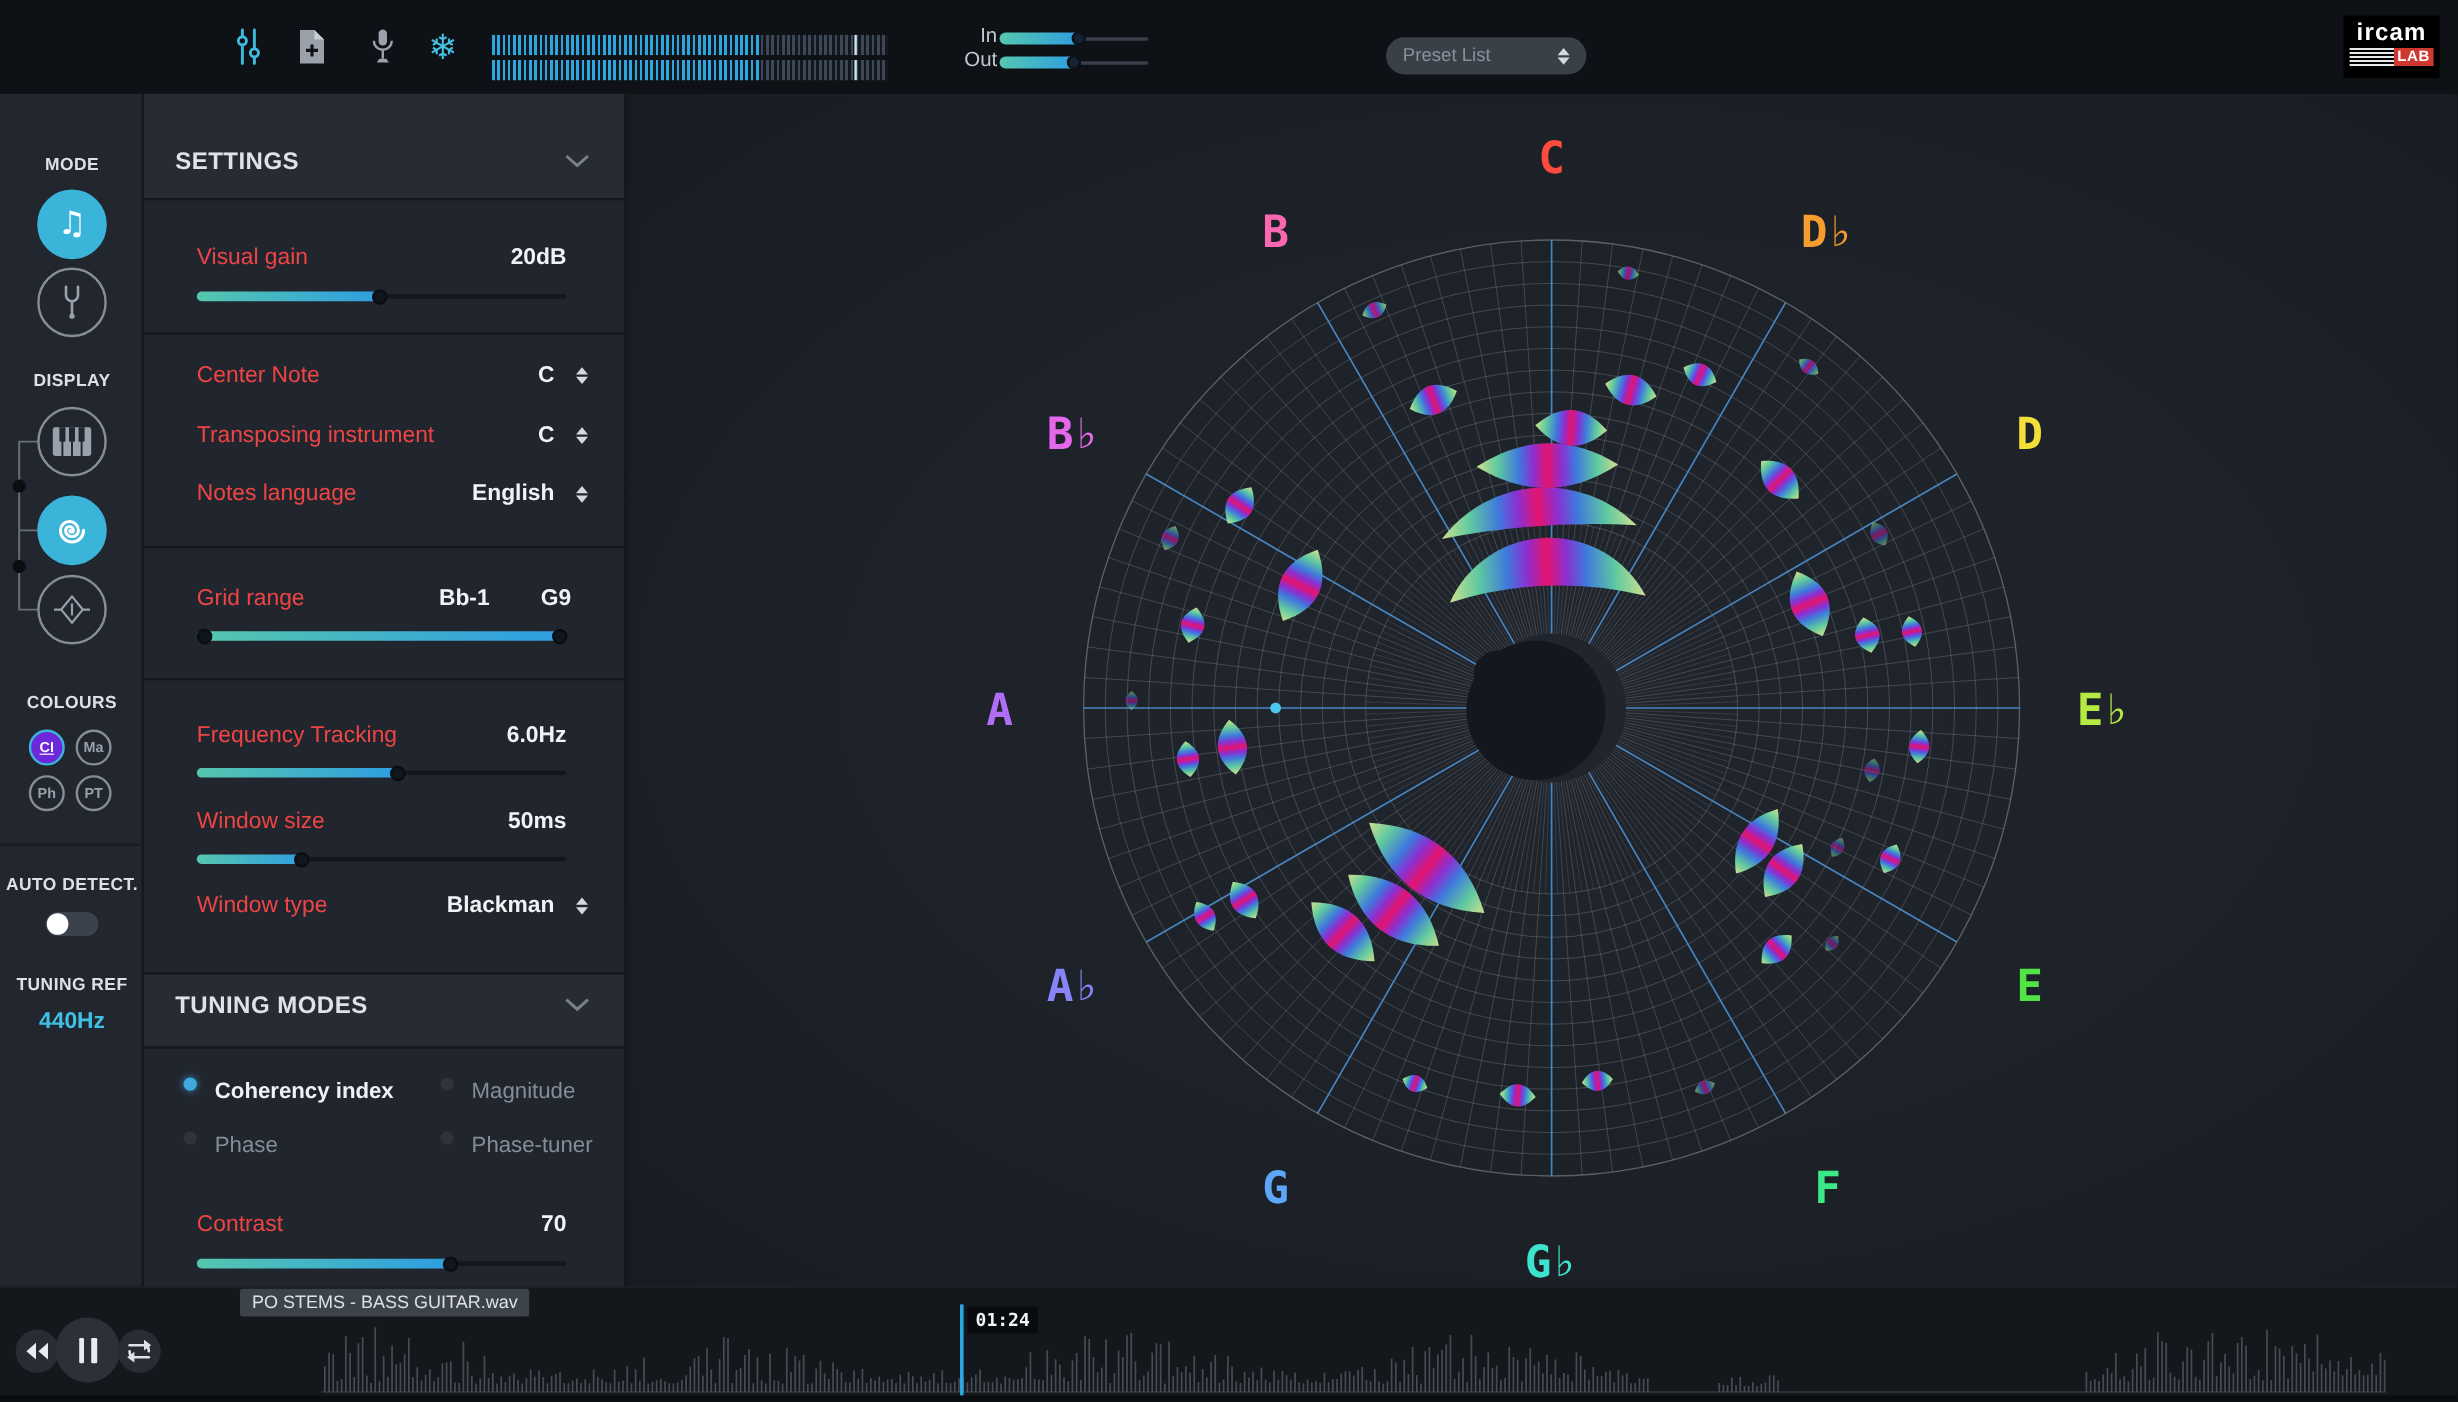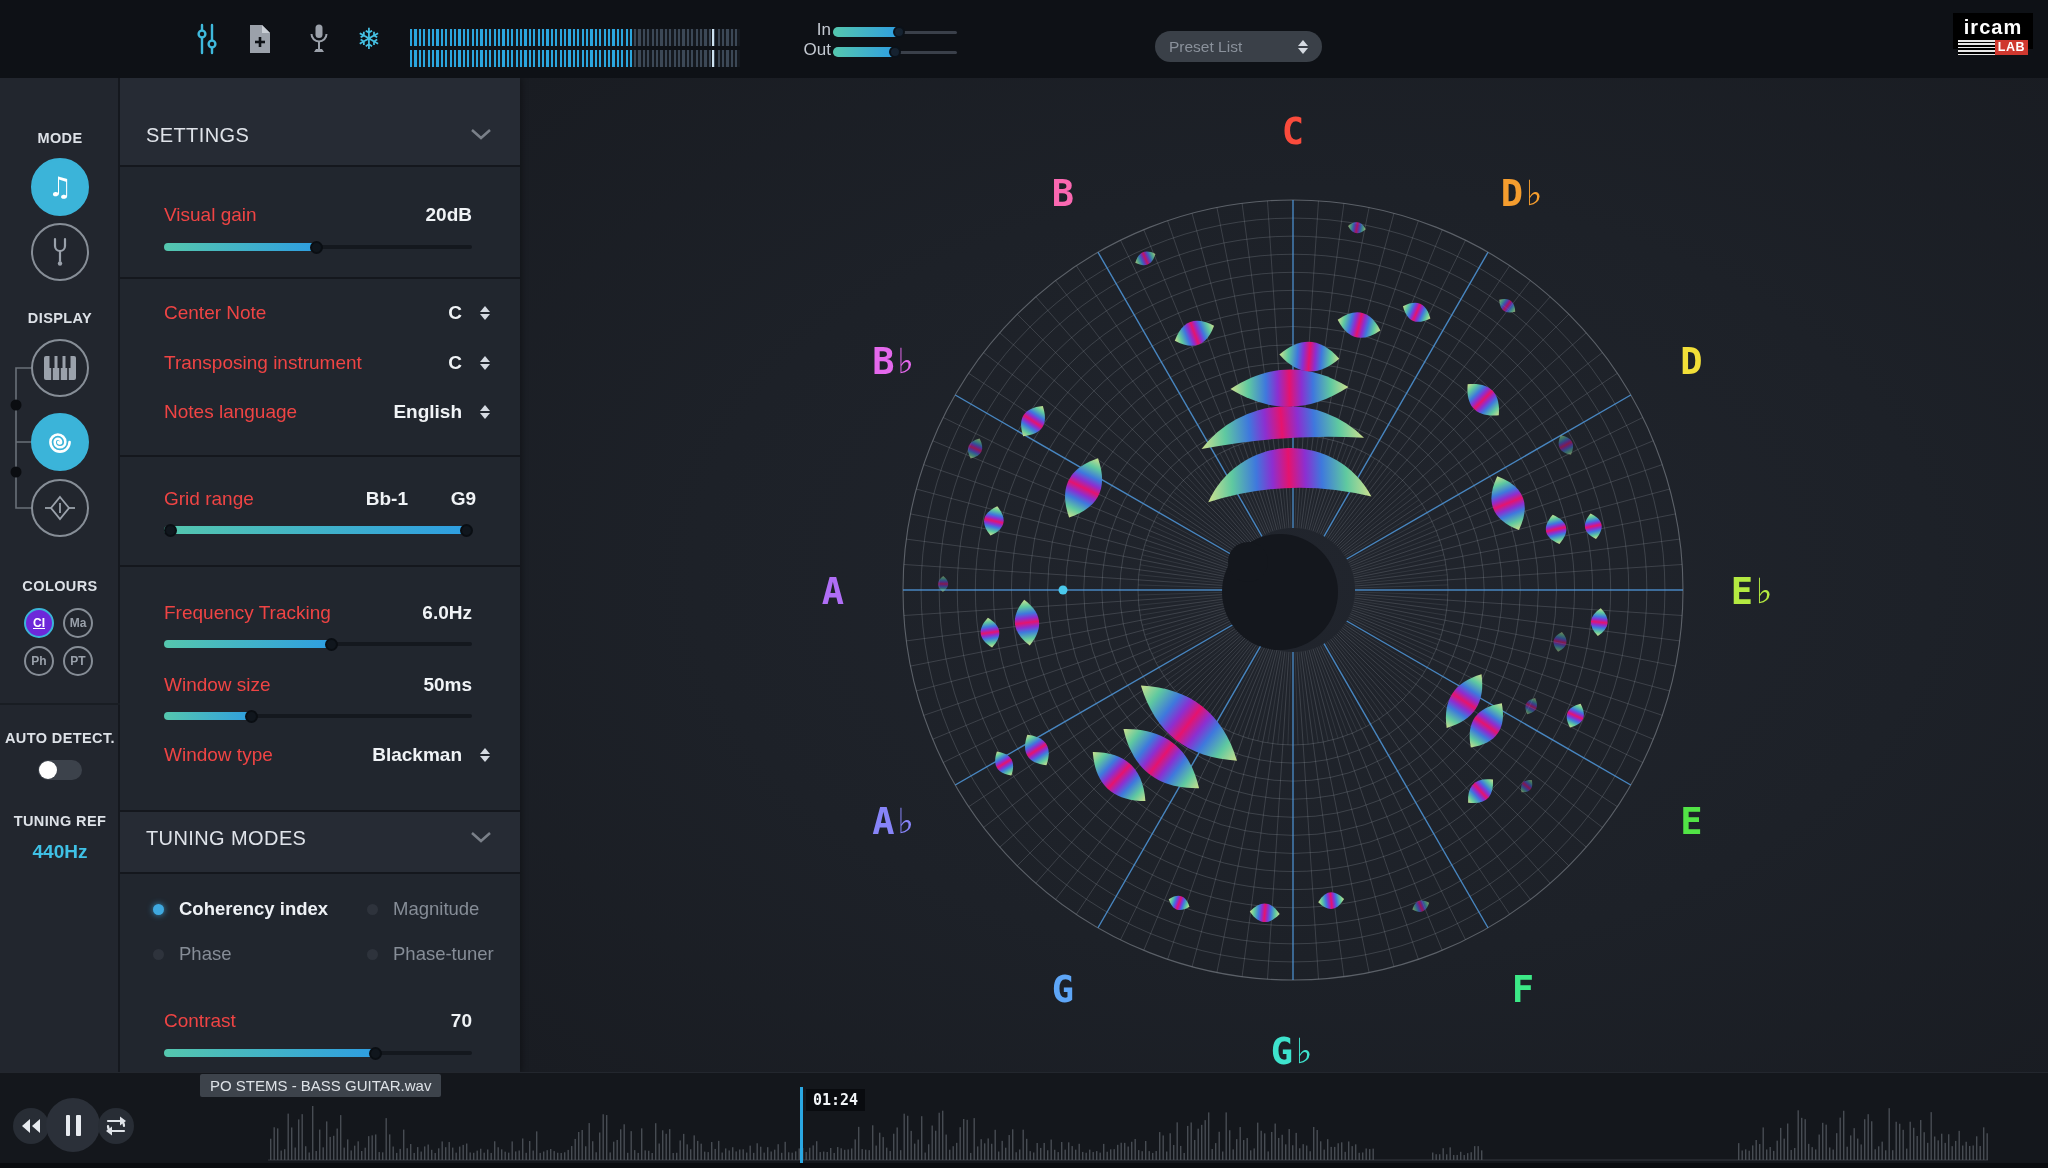--- a/index.html
+++ b/index.html
@@ -34,21 +34,21 @@
     background:#152230; border:2px solid #0b1118; }
   
   #preset { position:absolute; left:1155px; top:31px; width:167px; height:31px; background:#3a4048;
     border:none; border-radius:16px; color:#8a919b; font-size:15.5px; text-align:left; padding:0 14px;
     cursor:pointer; display:flex; align-items:center; justify-content:space-between; }
   .updown { display:flex; flex-direction:column; gap:2px; align-items:center; }
   .updown i { display:block; width:0; height:0; border-left:5px solid transparent; border-right:5px solid transparent; }
   .updown .u { border-bottom:6px solid #d5dae1; }
   .updown .d { border-top:6px solid #d5dae1; }
   
-  #ircam { position:absolute; left:1953px; top:13px; width:80px; height:36px; background:#000;
+  #ircam { position:absolute; left:1953px; top:13px; width:80px; height:52px; background:#000;
     padding:3px 5px 4px 5px; }
   .ircam-name { color:#fff; font-size:20px; font-weight:700; letter-spacing:1px; line-height:22px; text-align:center; }
   .ircam-bot { display:flex; margin-top:2px; height:16px; }
   .ircam-stripes { width:40px; height:15px;
     background:repeating-linear-gradient(180deg,#e8e8e8 0 1.6px, #000 1.6px 3.4px); }
   .ircam-lab { background:#cf382f; color:#fff; font-size:12.5px; font-weight:700; padding:0 3px;
     height:15px; line-height:15px; letter-spacing:.5px; }
 
   
   #sidebar { position:absolute; left:0; top:78px; width:120px; height:994px; background:#22262e;
@@ -67,33 +67,33 @@
     background:#3c424b; border:none; cursor:pointer; }
   #autotoggle .knob { position:absolute; left:1px; top:1px; width:18px; height:18px; border-radius:50%; background:#fff; }
   #tuningval { position:absolute; width:120px; top:763px; text-align:center; color:#3fc1e6; font-size:19px; font-weight:700; }
   #sbsep { position:absolute; left:0; top:625px; width:120px; height:2px; background:#191d23; }
 
   
   #panel { position:absolute; left:120px; top:78px; width:400px; height:994px; background:#262b34;
     z-index:3; box-shadow:2px 0 6px rgba(0,0,0,.35); }
   .sec { position:absolute; left:0; width:400px; background:#21262e; }
   .psep { position:absolute; left:0; width:400px; height:2px; background:#14171d; }
-  .phead { position:absolute; left:26px; color:#dfe3e9; font-size:20px; font-weight:400; letter-spacing:.4px; }
+  .phead { position:absolute; left:26px; color:#dfe3e9; font-size:20px; font-weight:700; letter-spacing:.4px; }
   .chev { position:absolute; right:28px; }
   .rowlabel { position:absolute; left:44px; color:#ef4444; font-size:19px; }
   .rowval { position:absolute; right:48px; color:#f0f3f6; font-size:19px; font-weight:700; text-align:right; }
   .rowval-st { position:absolute; right:58px; color:#f0f3f6; font-size:19px; font-weight:700; text-align:right; }
   .stp { position:absolute; right:30px; }
   .slider { position:absolute; left:44px; width:308px; height:14px; cursor:pointer; }
   .strack { position:absolute; left:0; top:5px; width:308px; height:4px; border-radius:3px; background:#14181e; }
   .sfill { position:absolute; left:0; top:3px; height:8px; border-radius:5px;
     background:linear-gradient(90deg,#55c7ae,#2d9de3); }
   .sknob { position:absolute; top:1px; width:13px; height:13px; border-radius:50%;
     background:#10161d; border:2px solid #0a0e13; }
-  .radio { position:absolute; display:flex; align-items:center; gap:15px; cursor:pointer; background:none; border:none; padding:0; }
+  .radio { position:absolute; display:flex; align-items:flex-start; gap:15px; cursor:pointer; background:none; border:none; padding:0; }
   .rdot { width:11px; height:11px; border-radius:50%; background:#2e333c; }
   .radio.sel .rdot { background:#3fa9e0; box-shadow:0 0 6px rgba(63,169,224,.8); }
   .rlab { font-size:18.5px; color:#868d97; }
   .radio.sel .rlab { color:#eef1f5; font-weight:600; }
   .gr-low { position:absolute; right:112px; color:#f0f3f6; font-size:19px; font-weight:700; }
   .gr-high { position:absolute; right:44px; color:#f0f3f6; font-size:19px; font-weight:700; }
 
   
   #viz { position:absolute; left:520px; top:78px; width:1528px; height:994px;
     background:radial-gradient(ellipse at 52% 50%, #21252d 0%, #1d2128 55%, #191c22 100%); }

